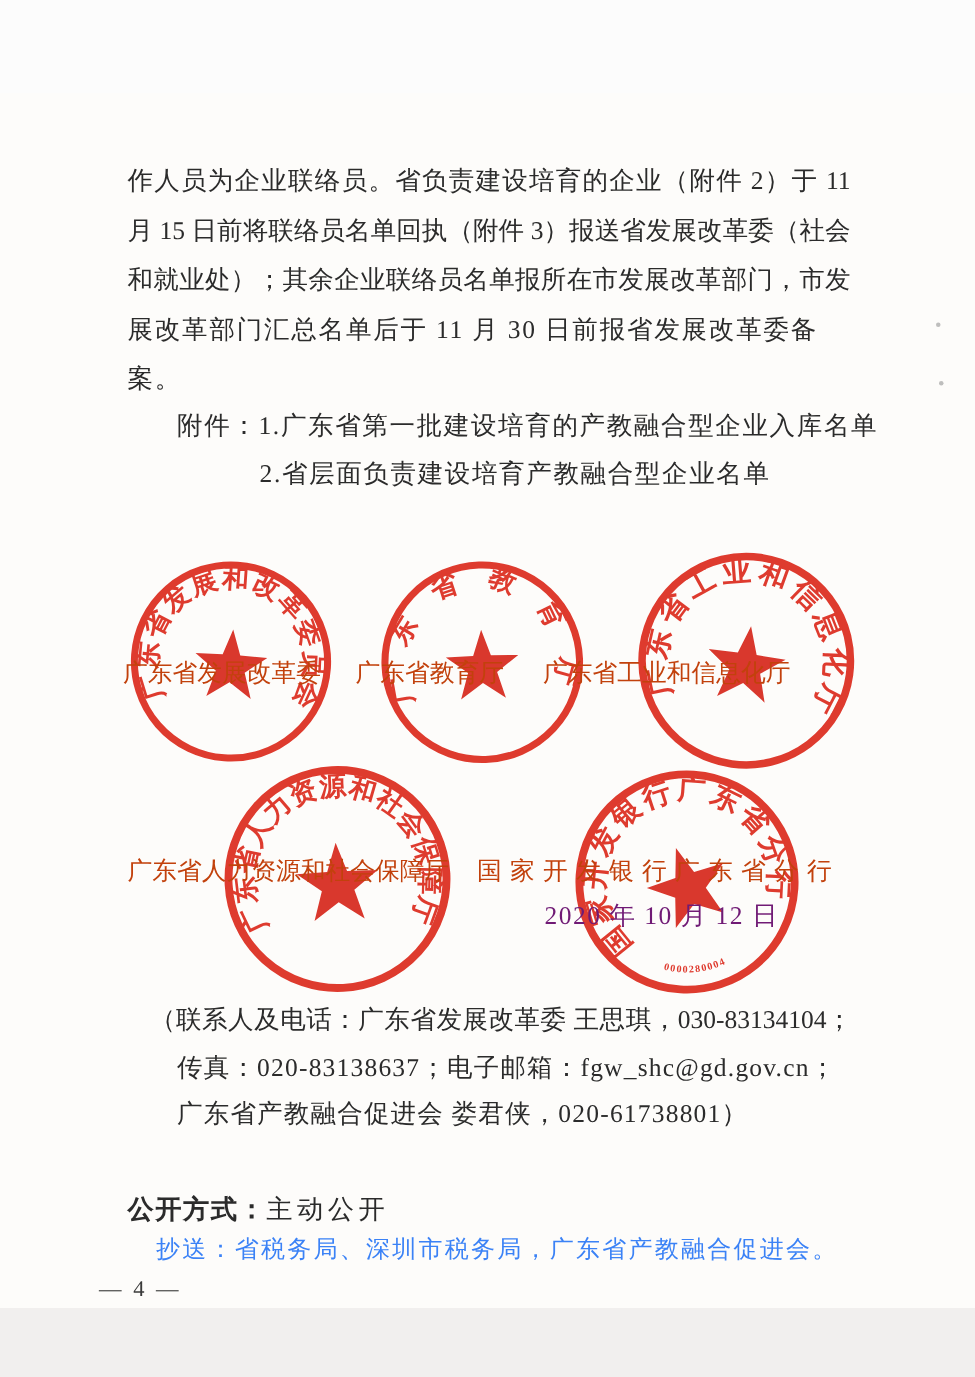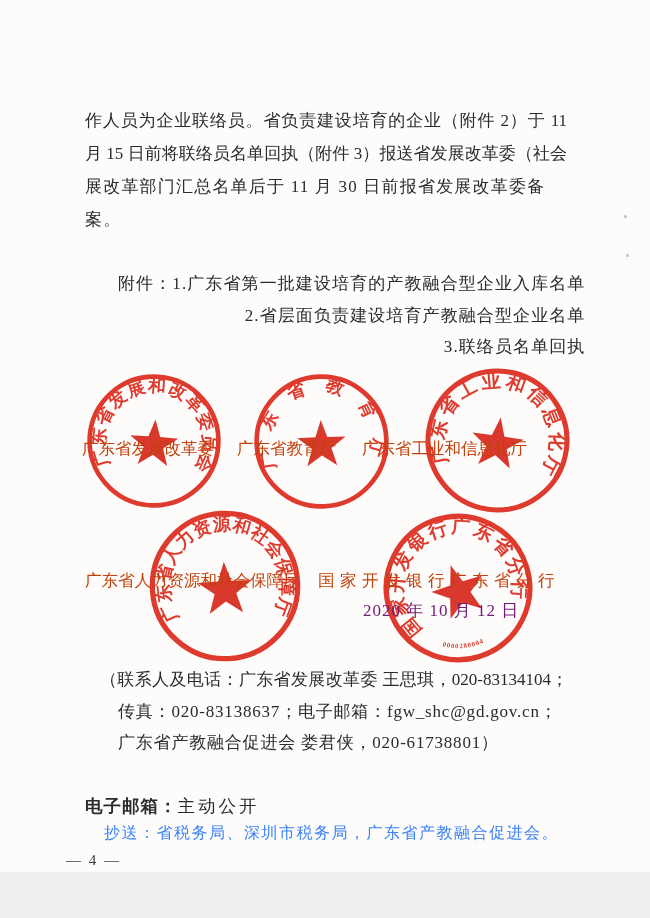--- a/index.html
+++ b/index.html
@@ -17,21 +17,21 @@
   .bottomband{position:absolute;left:0;top:872px;width:650px;height:46px;background:#f1efee;}
   .speck{position:absolute;width:3px;height:3px;border-radius:50%;background:#8a8a8a;opacity:.55;}
 
   
   .bodytext{position:absolute;left:85px;top:104px;width:482px;font-size:17px;line-height:33px;}
   .bodytext .jline{text-align:justify;text-align-last:justify;}
   .bodytext .lline{text-align:left;letter-spacing:1.2px;}
 
   
   .attach{position:absolute;left:118px;top:268px;font-size:17px;line-height:31.5px;letter-spacing:1.1px;}
-  .attach .indent{padding-left:55px;text-align:right;}
+  .attach .indent{padding-left:55px;}
 
   
   .seal{position:absolute;mix-blend-mode:multiply;opacity:.92;}
   .seal svg{display:block;width:100%;height:100%;}
   .seal text{font-family:"Liberation Serif","DejaVu Serif",serif;fill:#de2a1d;font-weight:bold;}
   .arc-s1{font-size:19px;letter-spacing:1.5px;}
   .arc-s2{font-size:19px;letter-spacing:19px;}
   .arc-s3{font-size:19px;letter-spacing:3.5px;}
   .arc-s4{font-size:17px;letter-spacing:0.4px;}
   .arc-s5{font-size:18px;letter-spacing:2.5px;}
@@ -57,32 +57,30 @@
 </head>
 <body>
 
 <div class="page">
 
   <div class="topband"></div>
 
   <div class="bodytext">
     <div class="jline">作人员为企业联络员。省负责建设培育的企业（附件 2）于 11</div>
     <div class="jline">月 15 日前将联络员名单回执（附件 3）报送省发展改革委（社会</div>
+    <div class="jline">和就业处）；其余企业联络员名单报所在市发展改革部门，市发</div>
     <div class="lline">展改革部门汇总名单后于 11 月 30 日前报省发展改革委备案。</div>
   </div>
 
   <div class="attach">
     <div>
       <span>附件：</span><span>1.广东省第一批建设培育的产教融合型企业入库名单</span>
     </div>
     <div class="indent">
       <span>2.省层面负责建设培育产教融合型企业名单</span>
-    </div>
-    <div class="indent">
-      <span>3.联络员名单回执</span>
     </div>
   </div>
 
   <div class="seal" style="left:84px;top:371px;width:140px;height:140px;transform:rotate(4deg);">
     <svg viewBox="0 0 150 150">
       <circle cx="75" cy="75" r="69" fill="none" stroke="#de2a1d" stroke-width="5"></circle>
       <path id="arc1" d="M 30.1 103.1 A 53 53 0 1 1 119.9 103.1" fill="none"></path>
       <text class="arc-s1"><textPath href="#arc1">广东省发展和改革委员会</textPath></text>
       <polygon fill="#d8271c" points="75,52 81.3,70.3 100.7,70.7 85.3,82.3 90.9,100.8 75,89.8 59.1,100.8 64.7,82.3 49.3,70.7 68.7,70.3"></polygon>
     </svg>
@@ -127,27 +125,27 @@
   </div>
 
   <div class="sig" style="left:82px;top:438px;">广东省发展改革委</div>
   <div class="sig" style="left:237px;top:438px;">广东省教育厅</div>
   <div class="sig" style="left:362px;top:438px;">广东省工业和信息化厅</div>
   <div class="sig" style="left:85px;top:570px;">广东省人力资源和社会保障厅</div>
   <div class="sig sp" style="left:318px;top:570px;">国家开发银行广东省分行</div>
   <div class="sigdate">2020 年 10 月 12 日</div>
 
   <div class="contact">
-    <div class="c1">（联系人及电话：广东省发展改革委  王思琪，020-83134104；</div>
+    <div class="c1">（联系人及电话：广东省发展改革委  王思琪，030-83134104；</div>
     <div class="cind">传真：020-83138637；电子邮箱：fgw_shc@gd.gov.cn；</div>
     <div class="cind">广东省产教融合促进会  娄君侠，020-61738801）</div>
   </div>
 
   <div class="publicity">
-    <span class="lbl">电子邮箱：</span><span class="val">主动公开</span>
+    <span class="lbl">公开方式：</span><span class="val">主动公开</span>
   </div>
   <div class="ccline">抄送：省税务局、深圳市税务局，广东省产教融合促进会。</div>
   <div class="pagenum">— 4 —</div>
 
   <div class="bottomband"></div>
   <div class="speck" style="left:624px;top:215px;"></div>
   <div class="speck" style="left:626px;top:254px;"></div>
 
 </div>
 

